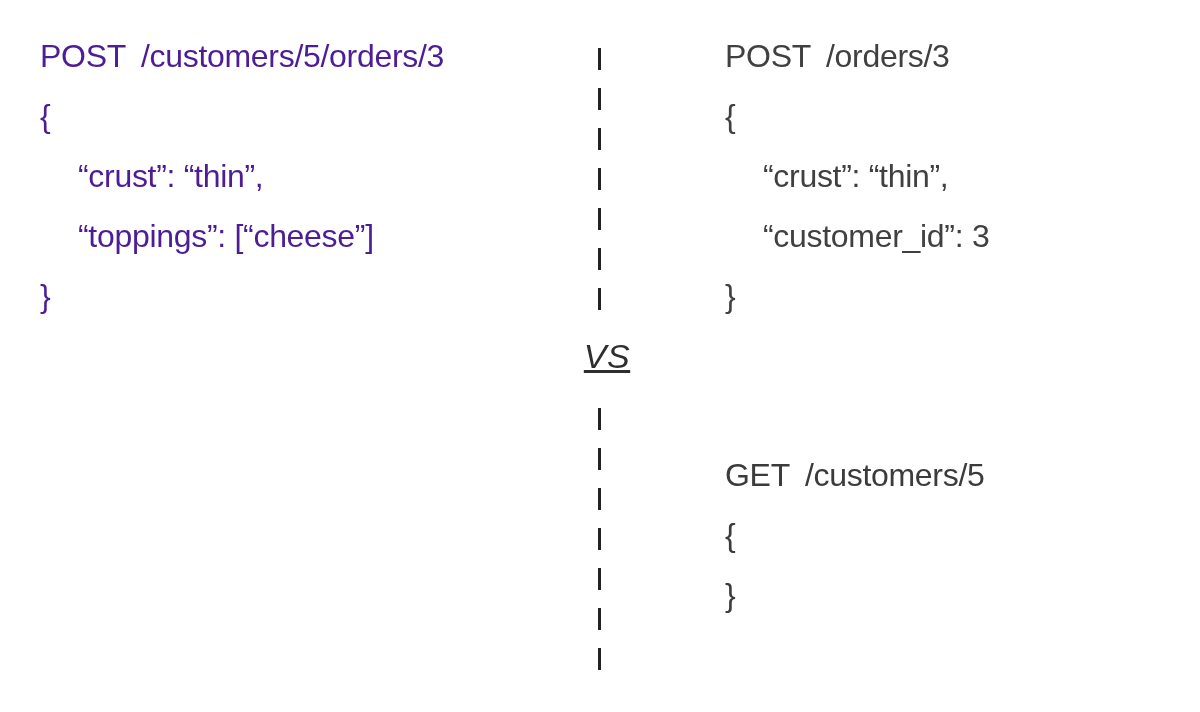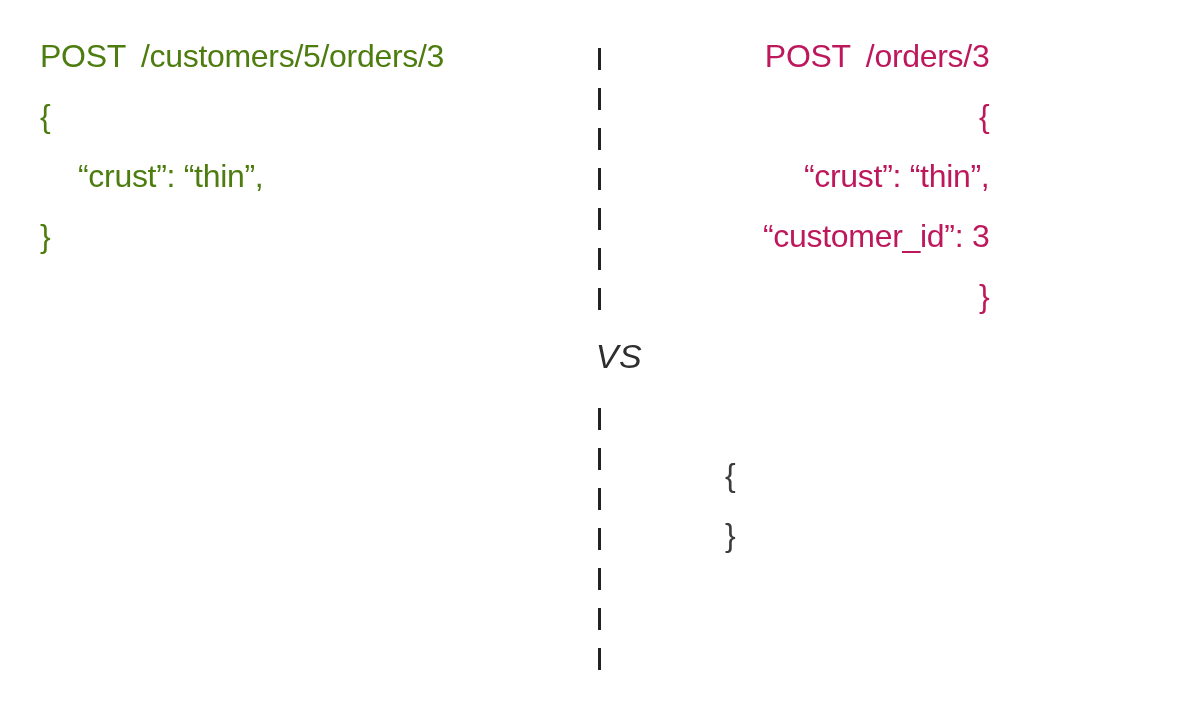--- a/index.html
+++ b/index.html
@@ -49,58 +49,63 @@
       to bottom,
       #222222 0px, #222222 22px,
       transparent 22px, transparent 40px
     );
   }
   #dash-upper { top: 48px;  height: 263px; }
   #dash-lower { top: 408px; height: 263px; }
 
   .vs-label {
     position: absolute;
-    left: 576px;
+    left: 564px;
     top: 334px;
     width: 86px;
     text-align: center;
     color: #2e2e2e;
     font-size: 34px;
     font-style: italic;
     font-weight: 300;
     letter-spacing: 0.5px;
     line-height: 44px;
+    text-decoration: underline;
   }
 </style>
 </head>
 <body style="background: rgb(255, 255, 255);">
 
 <div class="canvas">
 
-  <div class="code-block" id="left-request" style="color: #4d7c0f;">
+  <div class="code-block" id="left-request" style="color: #4c1d95;">
     <div class="line">
       <span class="method">POST</span><span class="path">/customers/5/orders/3</span>
     </div>
     <div class="line">{</div>
     <div class="line indent">“crust”: “thin”,</div>
+    <div class="line indent">“toppings”: [“cheese”]</div>
     <div class="line">}</div>
   </div>
 
   <div class="dash-segment" id="dash-upper"></div>
   <div class="vs-label">VS</div>
   <div class="dash-segment" id="dash-lower"></div>
 
-  <div class="code-block" id="right-request-1" style="color: #be185d; text-align: right;">
+  <div class="code-block" id="right-request-1" style="color: #404040;">
     <div class="line">
       <span class="method">POST</span><span class="path">/orders/3</span>
     </div>
     <div class="line">{</div>
     <div class="line indent">“crust”: “thin”,</div>
     <div class="line indent">“customer_id”: 3</div>
     <div class="line">}</div>
   </div>
 
   <div class="code-block" id="right-request-2" style="color: rgb(59, 59, 59);">
+    <div class="line">
+      <span class="method">GET</span><span class="path">/customers/5</span>
+    </div>
     <div class="line">{</div>
     <div class="line">}</div>
   </div>
 
 </div>
 
 </body></html>

